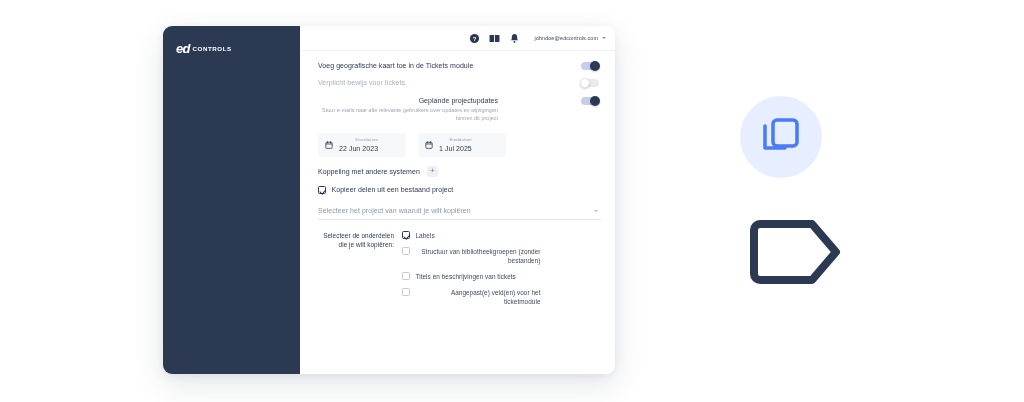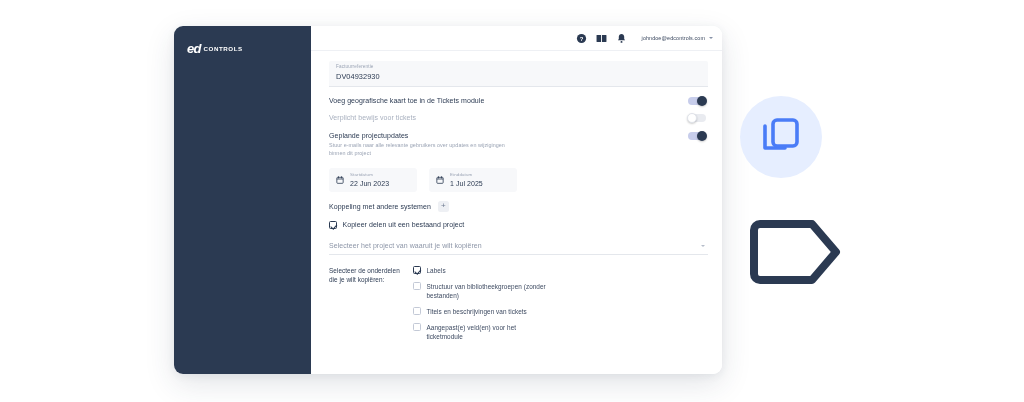--- a/index.html
+++ b/index.html
@@ -12,29 +12,30 @@
 
   body {
     background: #ffffff;
     font-family: "Liberation Sans", sans-serif;
     position: relative;
   }
 
   
   #app-window {
     position: absolute;
-    left: 174px;
+    left: 163px;
     top: 26px;
-    width: 548px;
+    width: 452px;
     height: 348px;
     background: #ffffff;
     border-radius: 9px;
     overflow: hidden;
     box-shadow: 0 10px 30px rgba(36,52,79,0.13), 0 2px 8px rgba(36,52,79,0.07);
     display: flex;
+    text-align: right;
   }
 
   
   #sidebar {
     width: 137px;
     min-width: 137px;
     background: #2b3a52;
     padding: 12px 0 0 0;
   }
 
@@ -401,24 +402,20 @@
       </div>
 
       <div id="user-menu">
         <span id="user-email">johndoe@edcontrols.com</span>
         <span id="user-caret"></span>
       </div>
     </div>
 
     <div id="content">
 
-      <div class="field">
-        <div class="field-label">Factuurreferentie</div>
-        <div class="field-value">DV04932930</div>
-      </div>
 
 
       <div class="toggle-row">
         <div class="toggle-text">
           <div class="toggle-label">Voeg geografische kaart toe in de Tickets module</div>
         </div>
         <div class="switch">
           <div class="knob"></div>
         </div>
       </div>

